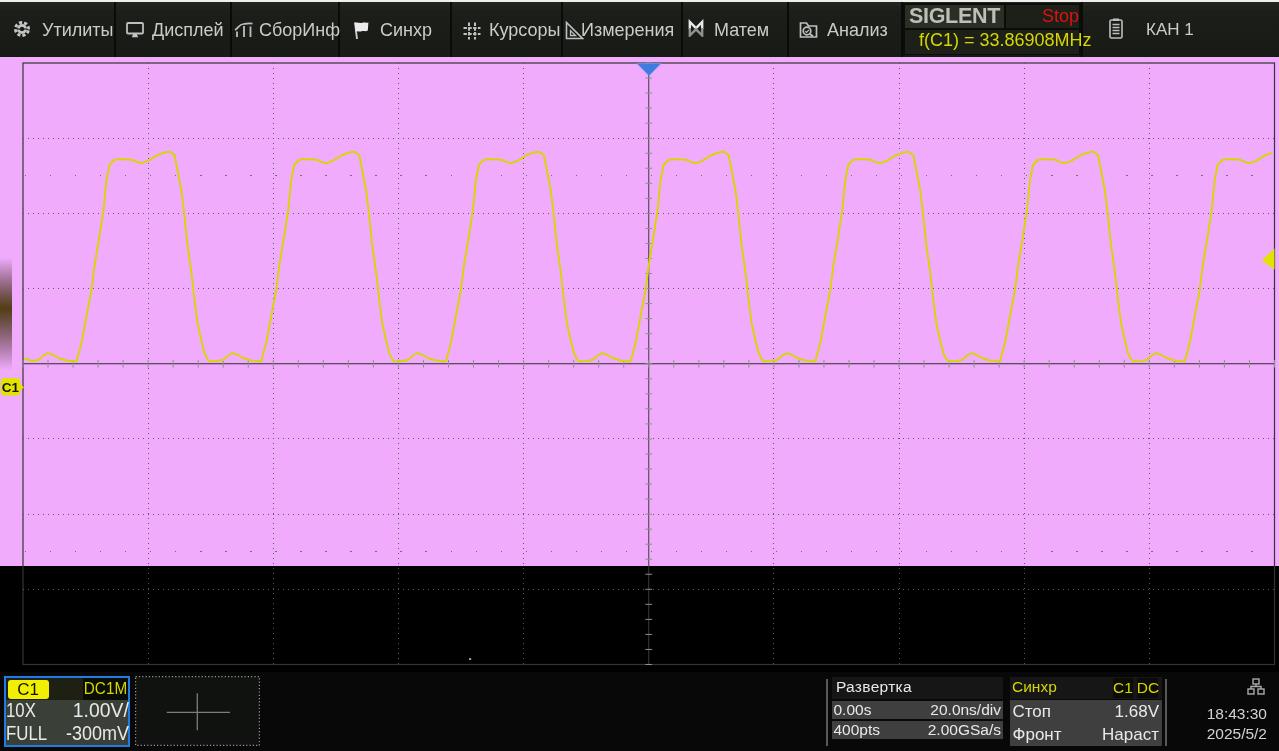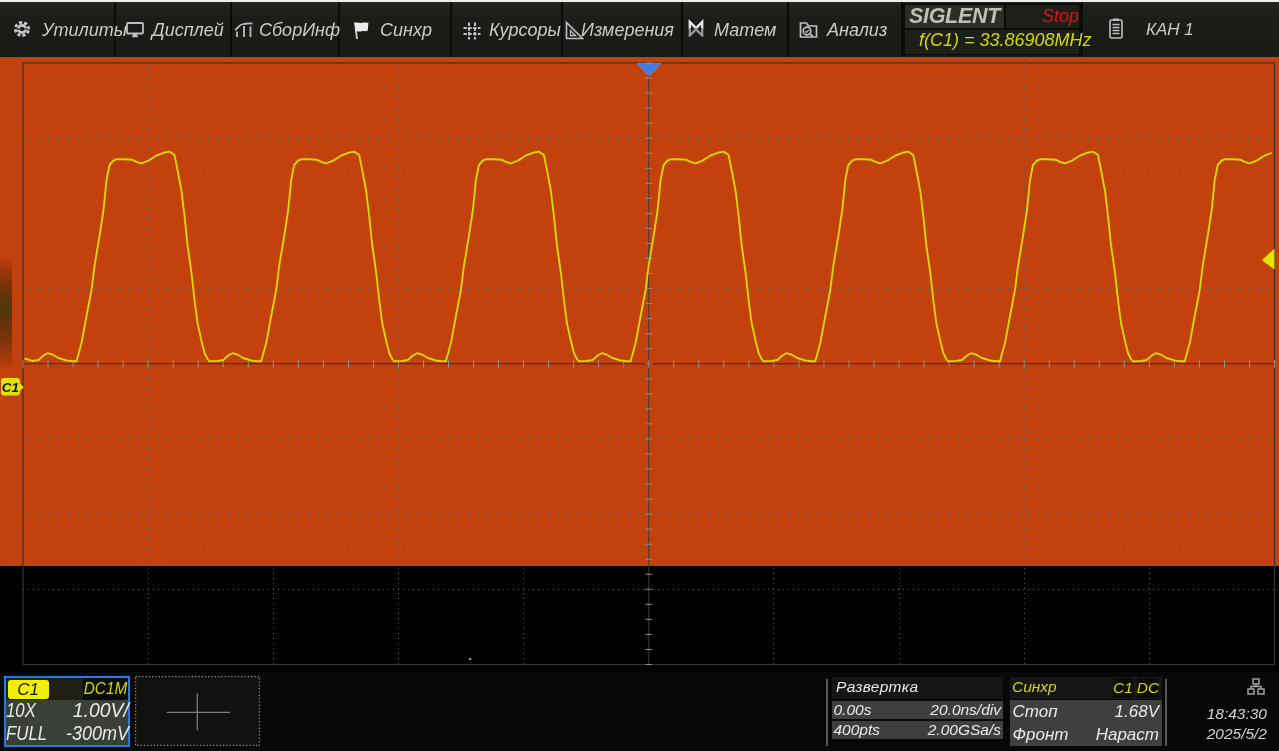--- a/index.html
+++ b/index.html
@@ -1,19 +1,19 @@
 <!DOCTYPE html>
 <html><head>
 <meta charset="utf-8">
 <style>
   * { margin:0; padding:0; box-sizing:border-box; }
   html,body { width:1279px; height:751px; background:#000; overflow:hidden;
     font-family:"Liberation Sans", sans-serif; -webkit-font-smoothing:antialiased; }
   .abs { position:absolute; }
-  #page { position:relative; width:1279px; height:566px; background:#c2410c;font-style:italic; }
+  #page { position:relative; width:1279px; height:566px; background:#f0abfc; }
   #topstrip { left:0; top:0; width:1279px; height:2px; background:#efefef; }
   #topbar { left:0; top:2px; width:1279px; height:55px; background:linear-gradient(#232720 0%, #1b1e19 18%, #171a15 100%); }
   .mi { position:absolute; top:0; height:55px; color:#c9ccc7; font-size:18px; line-height:56px; white-space:nowrap; }
   .mic { position:absolute; top:18px; }
   .mdiv { position:absolute; top:0; width:2px; height:55px; background:#090b08; }
   #botbar { left:0; top:672px; width:1279px; height:79px; background:#070807;
     font-size:15.5px; color:#e9e9e9; }
   .grow { position:absolute; background:#3f3f3f; height:18px; line-height:18px; }
   .grow .l { position:absolute; left:1.5px; }
   .grow .r { position:absolute; right:2px; }

